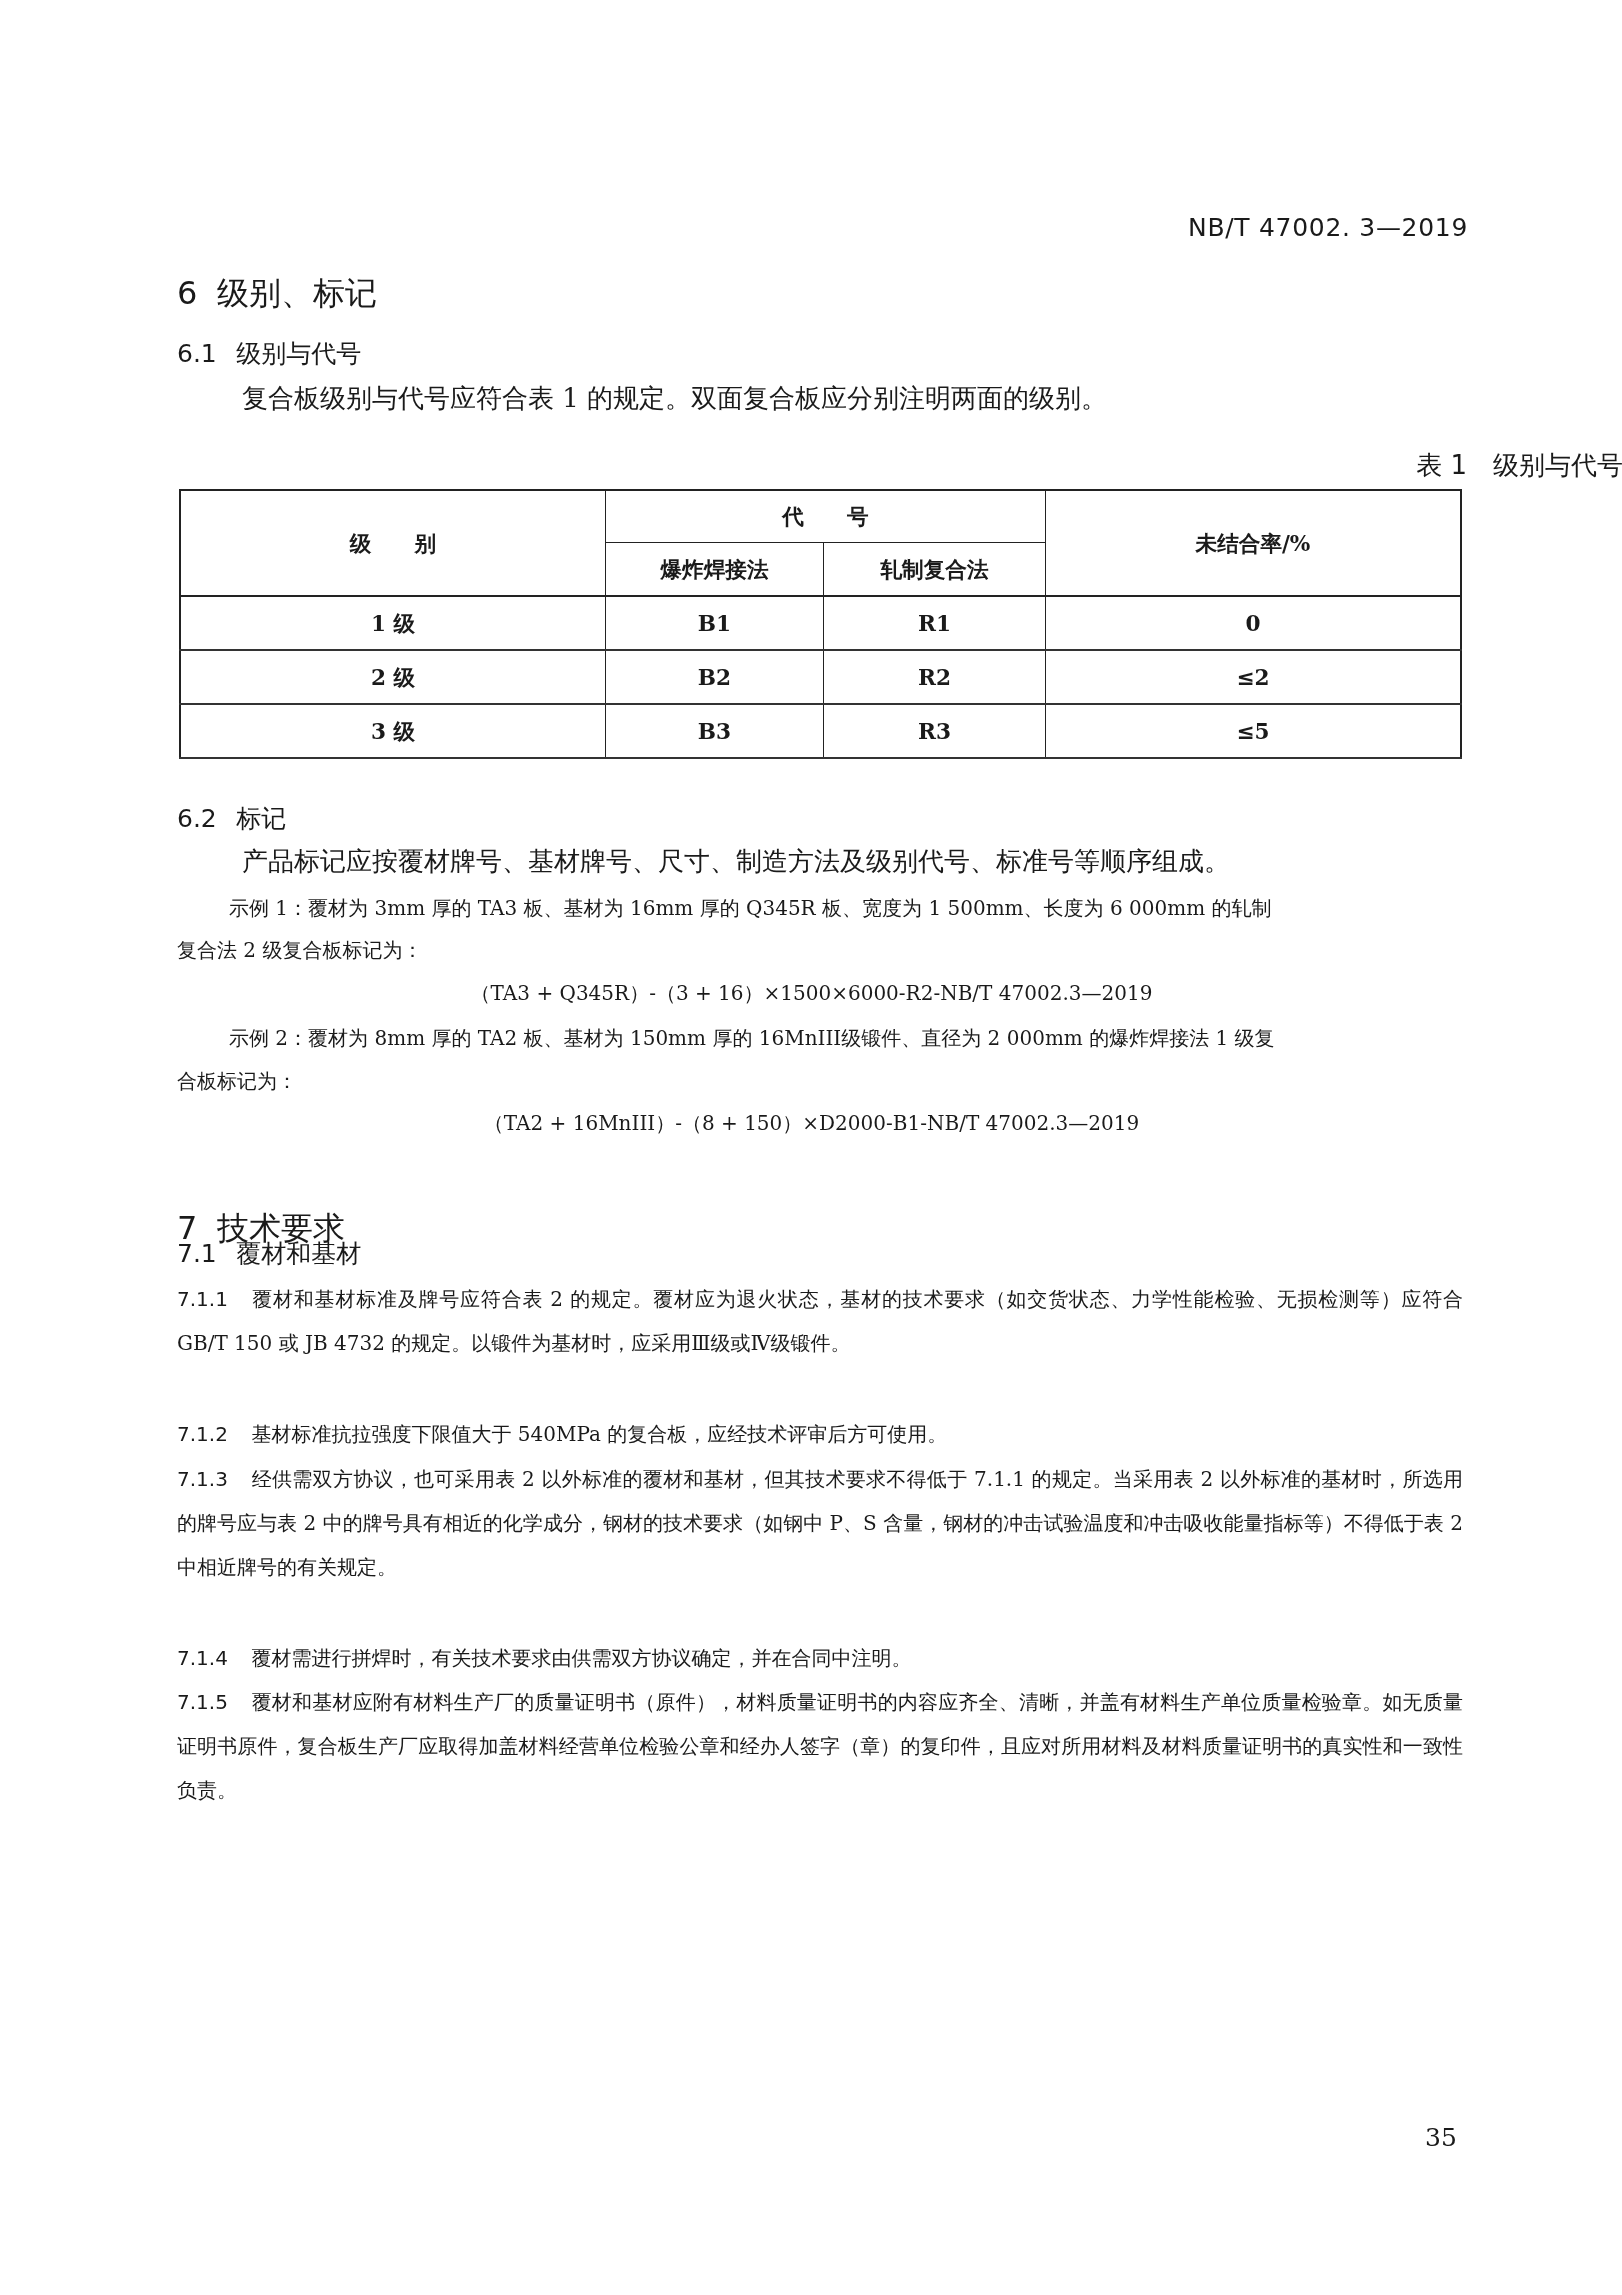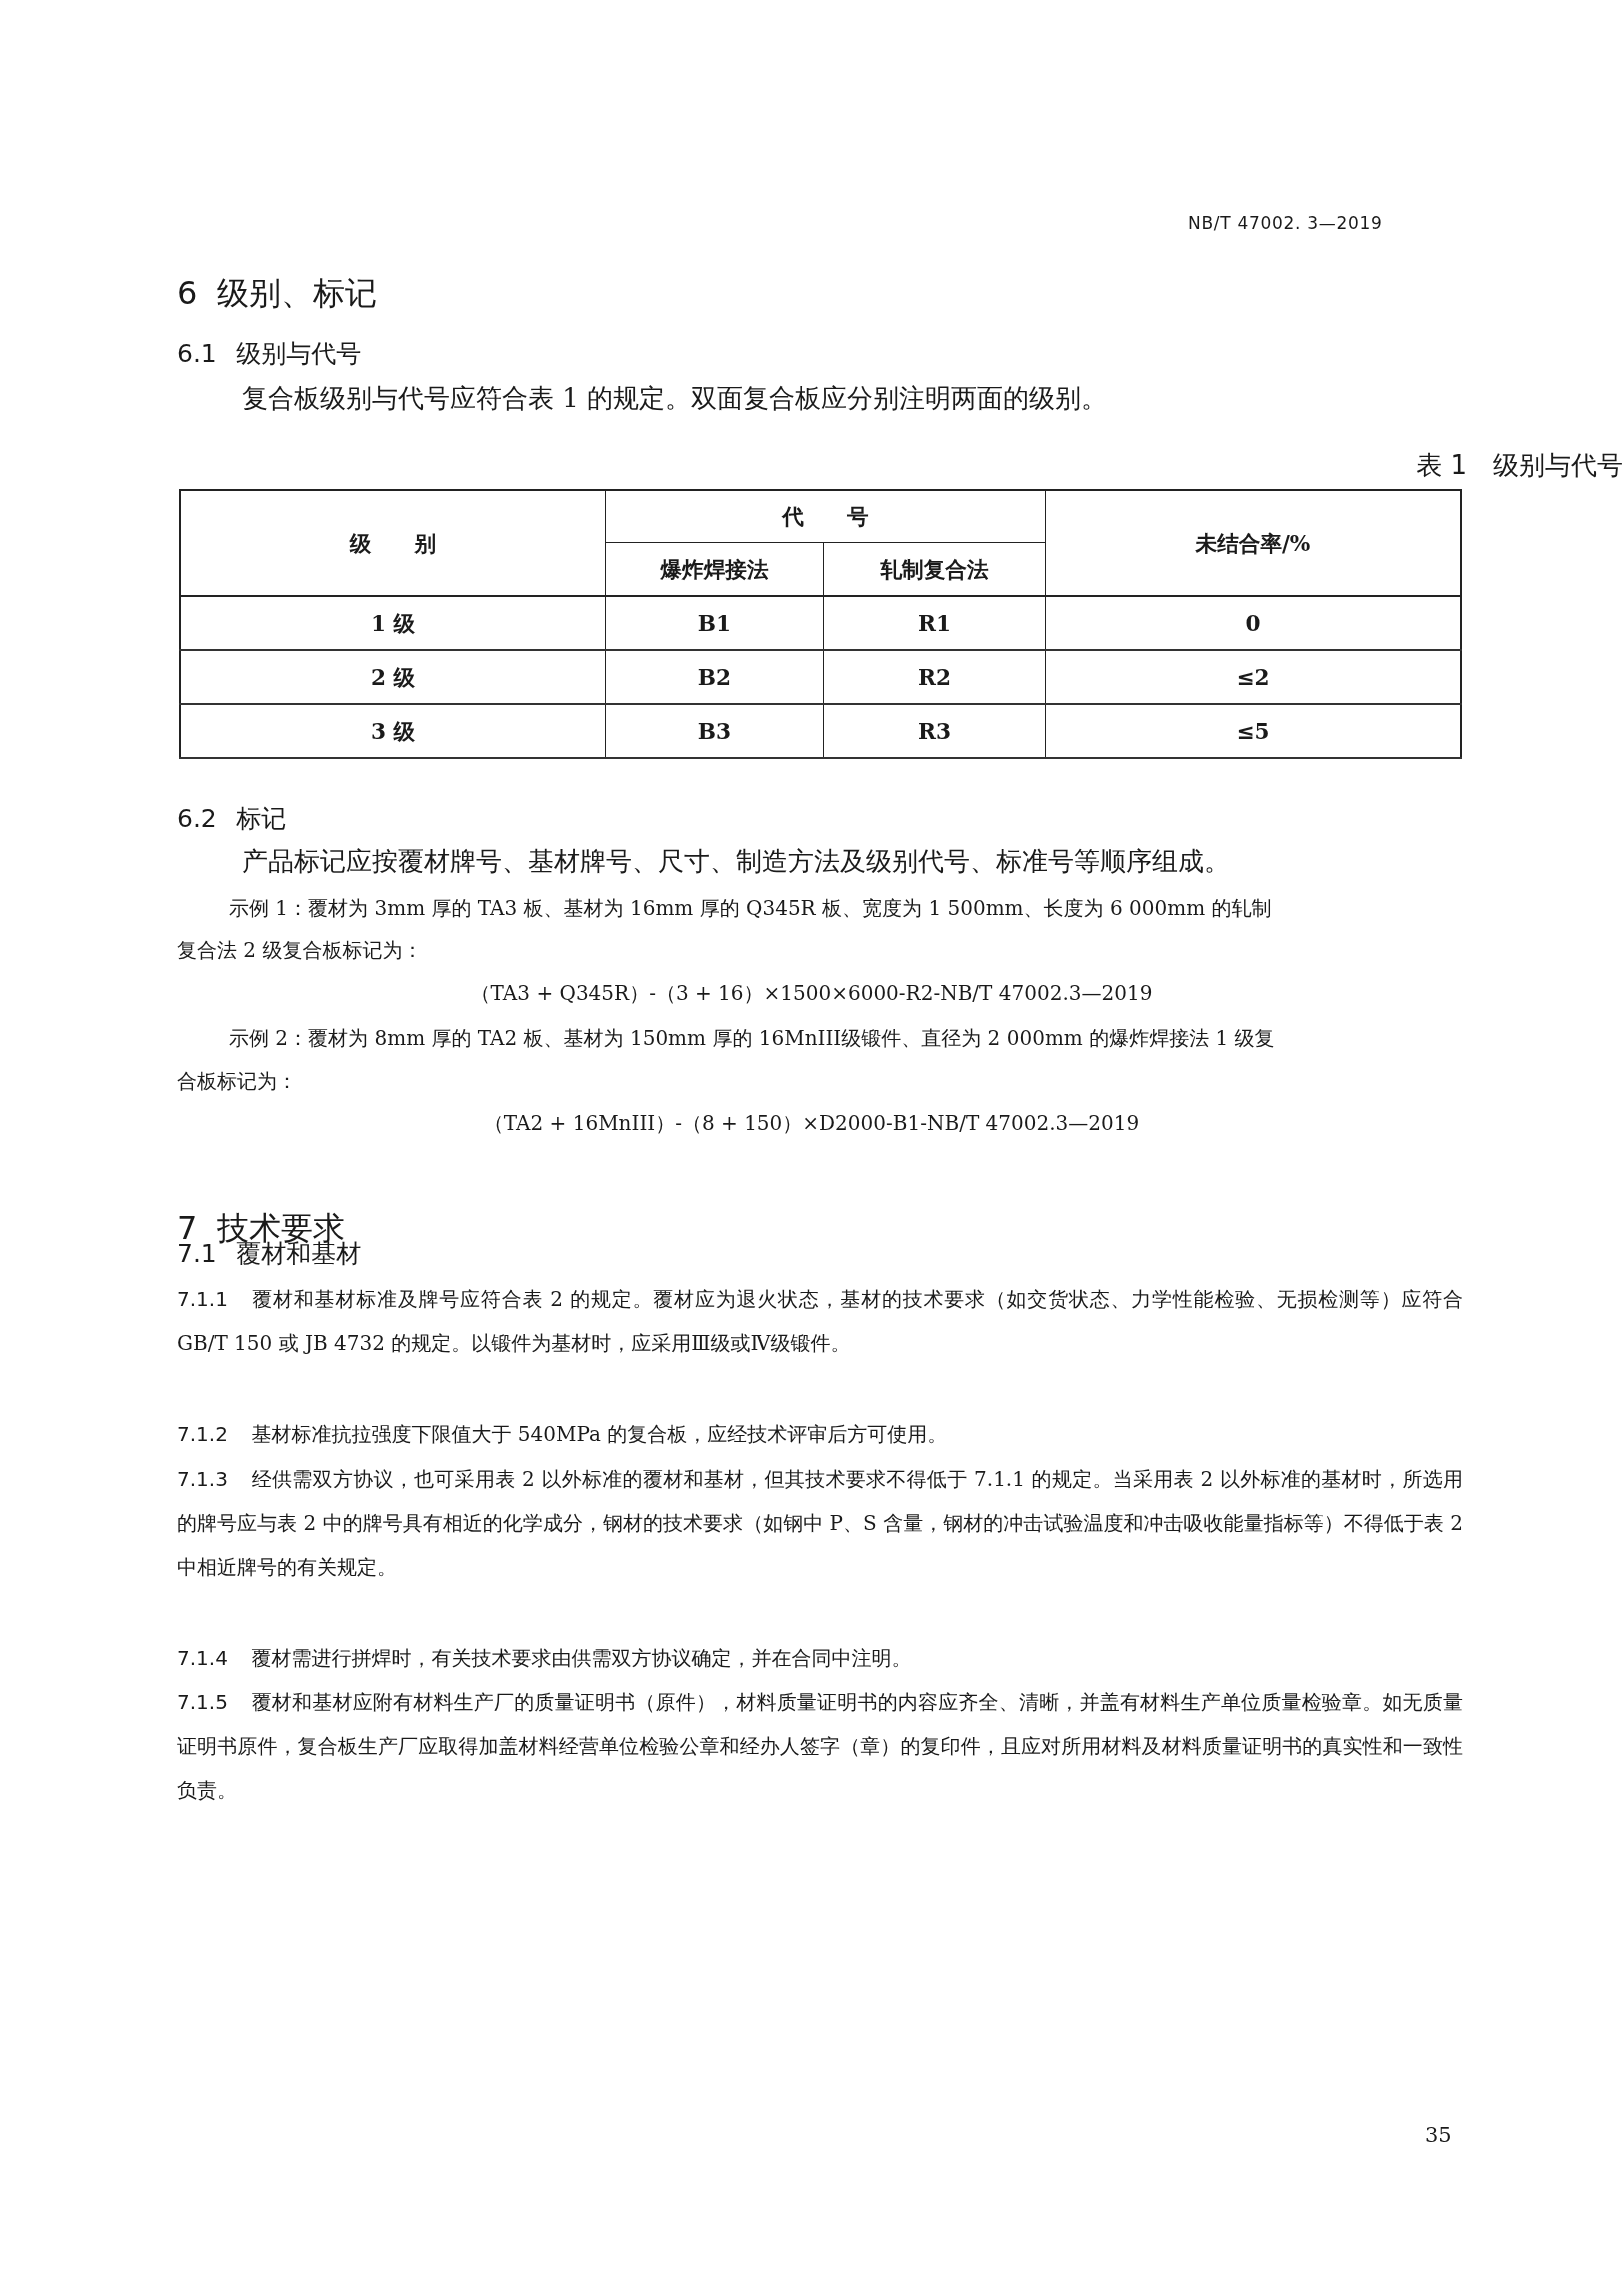--- a/index.html
+++ b/index.html
@@ -5,21 +5,21 @@
     html, body { margin: 0; padding: 0; background: #ffffff; }
     body {
       width: 1623px; height: 2295px; position: relative; overflow: hidden;
       color: #1a1a1a;
       font-family: "DejaVu Serif", "Liberation Serif", serif;
     }
     .abs { position: absolute; white-space: nowrap; }
     .sans { font-family: "DejaVu Sans", "Liberation Sans", sans-serif; }
     .serif { font-family: "DejaVu Serif", "Liberation Serif", serif; }
 
-    .std-code { top: 213px; left: 1188px; font-size: 17px; letter-spacing: 0.7px; }
+    .std-code { top: 213px; left: 1188px; font-size: 25px; letter-spacing: 0.7px; }
     .h1 { font-size: 32px; }
     .h2 { font-size: 25px; }
     .body-text { font-size: 26px; }
     .small-text { font-size: 20px; }
 
     .sec6 { top: 272px; left: 177px; }
     .sec61 { top: 337px; left: 177px; }
     .p61 { top: 381px; left: 242px; }
     .tbl-caption { top: 448px; left: 0; width: 1623px; text-align: right; font-size: 26px; white-space: normal; }
 
@@ -53,21 +53,21 @@
     .sec7 { top: 1171px; left: 177px; margin-top: 36px; }
     .sec71 { top: 1237px; left: 177px; }
     .para { left: 177px; width: 1286px; white-space: normal; line-height: 44px; font-size: 20px; }
     .p711 { top: 1277px; }
     .p712 { top: 1412px; }
     .p713 { top: 1457px; }
     .p714 { top: 1636px; }
     .p715 { top: 1680px; }
     .num { display: inline-block; margin-right: 23.6px; font-family: "DejaVu Sans", "Liberation Sans", sans-serif; }
 
-    .page-num { top: 2123px; left: 1425px; font-size: 21px; }
+    .page-num { top: 2123px; left: 1425px; font-size: 25px; }
     .secnum { display: inline-block; margin-right: 19.6px; }
     .text-justify { text-align: justify; }
   </style>
 </head>
 <body>
 
 <div class="abs std-code sans">NB/T 47002. 3—2019</div>
 
 <div class="abs sec6 h1 sans">
   <span class="secnum">6</span><span>级别、标记</span>

